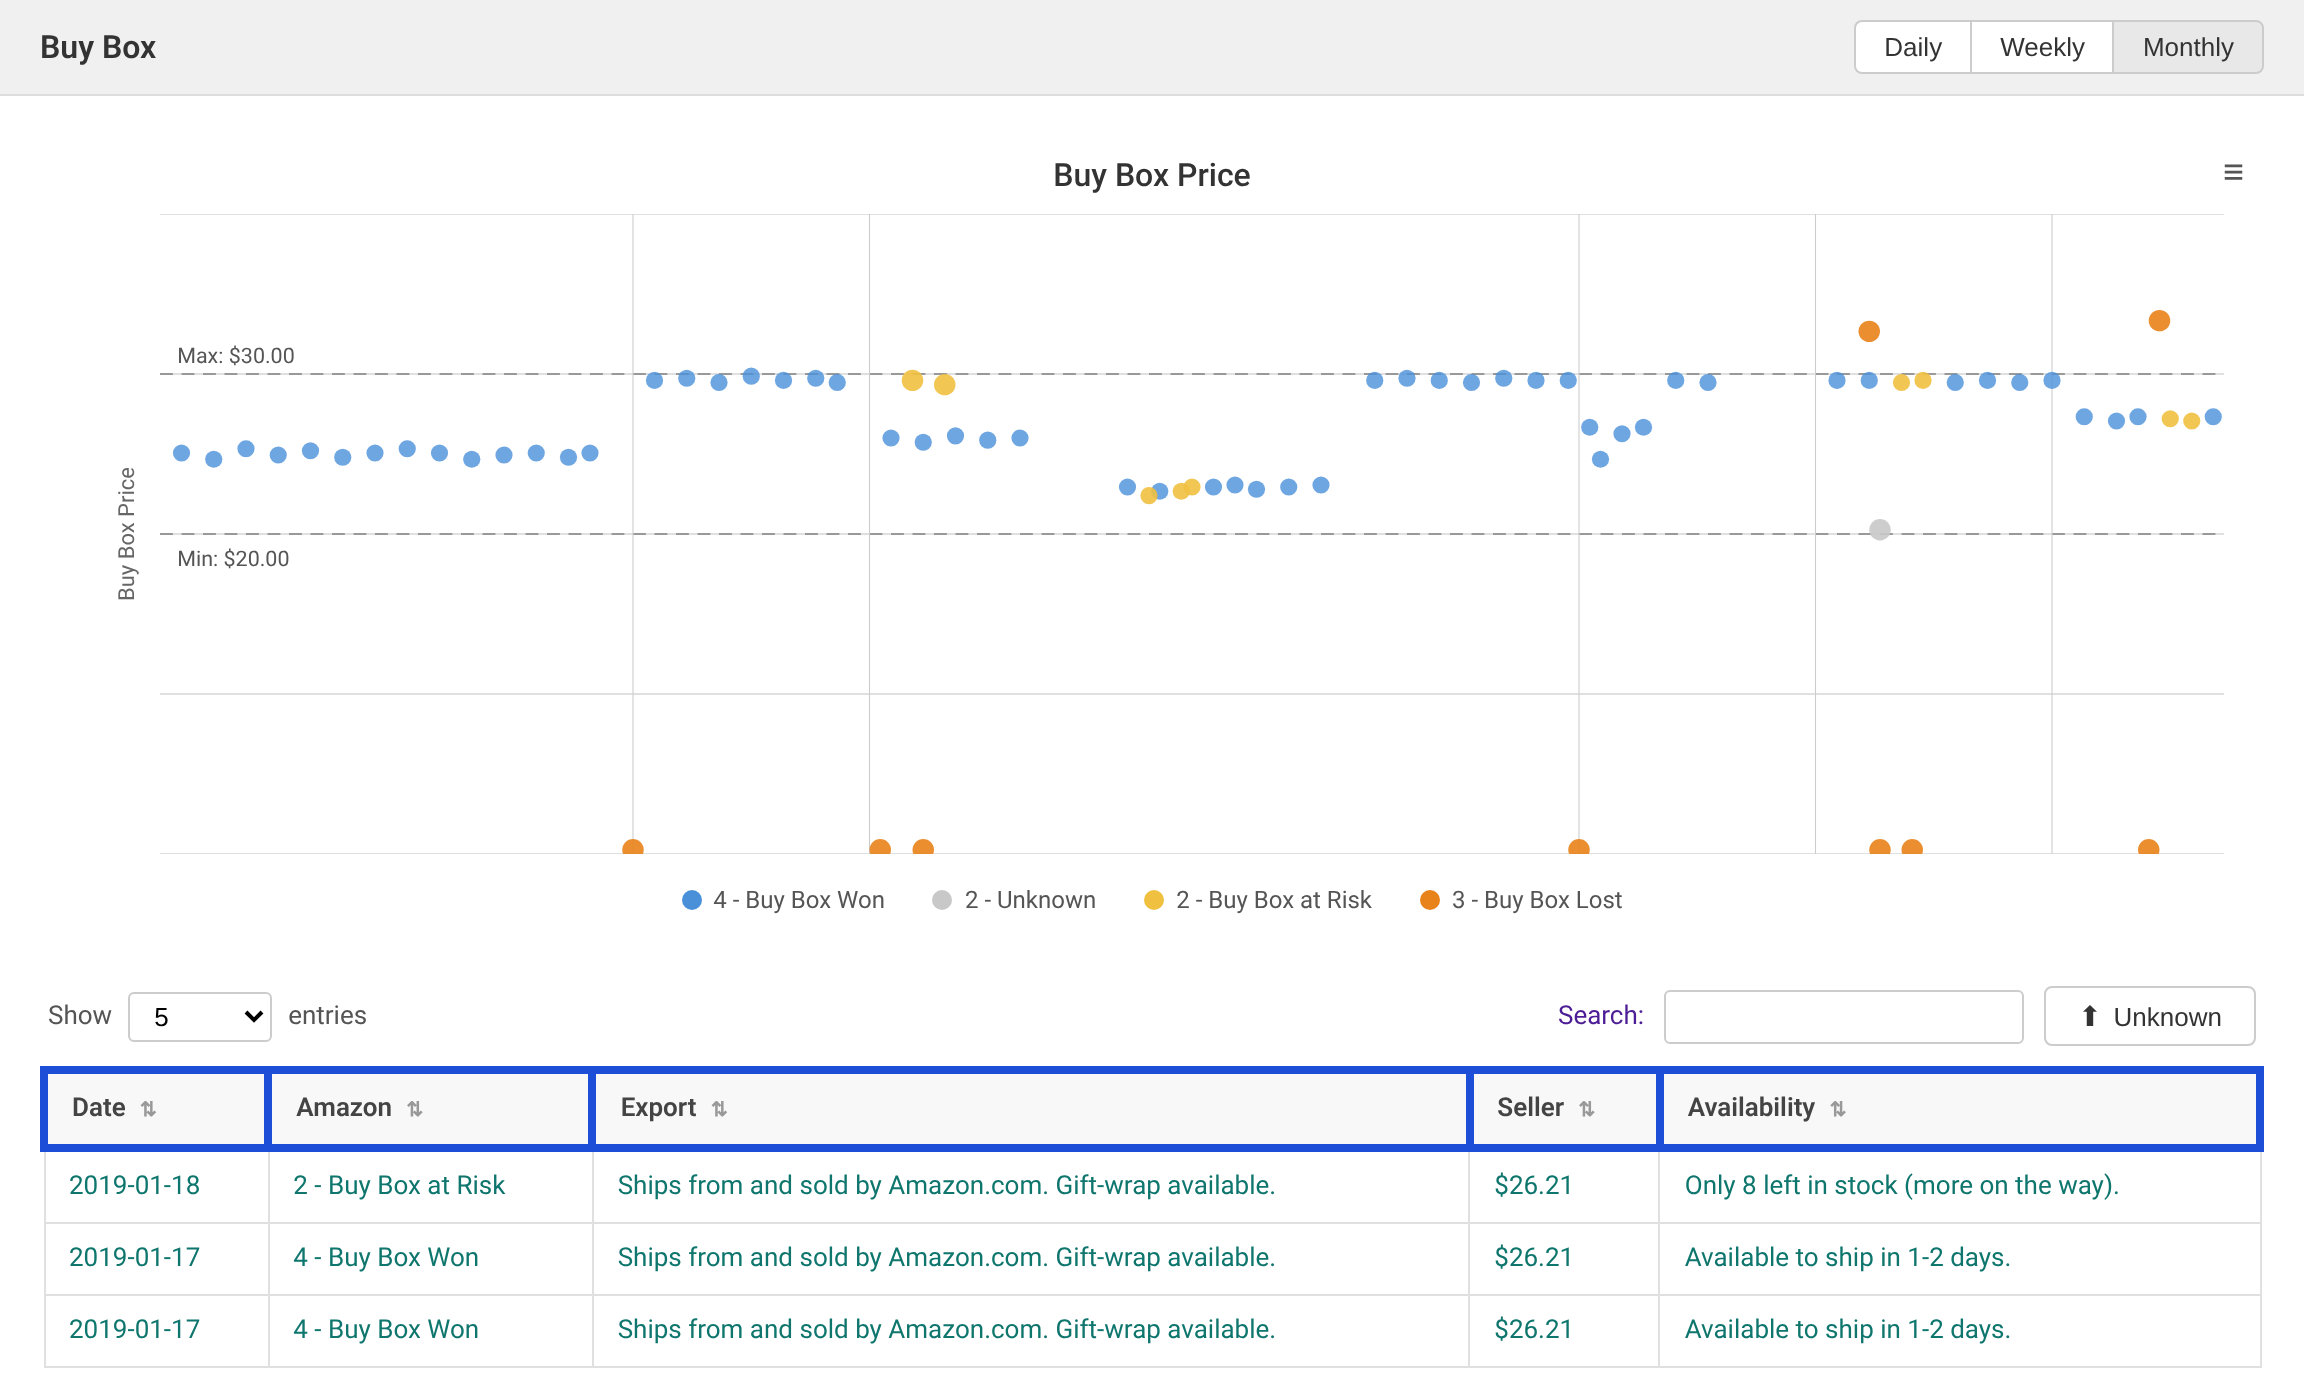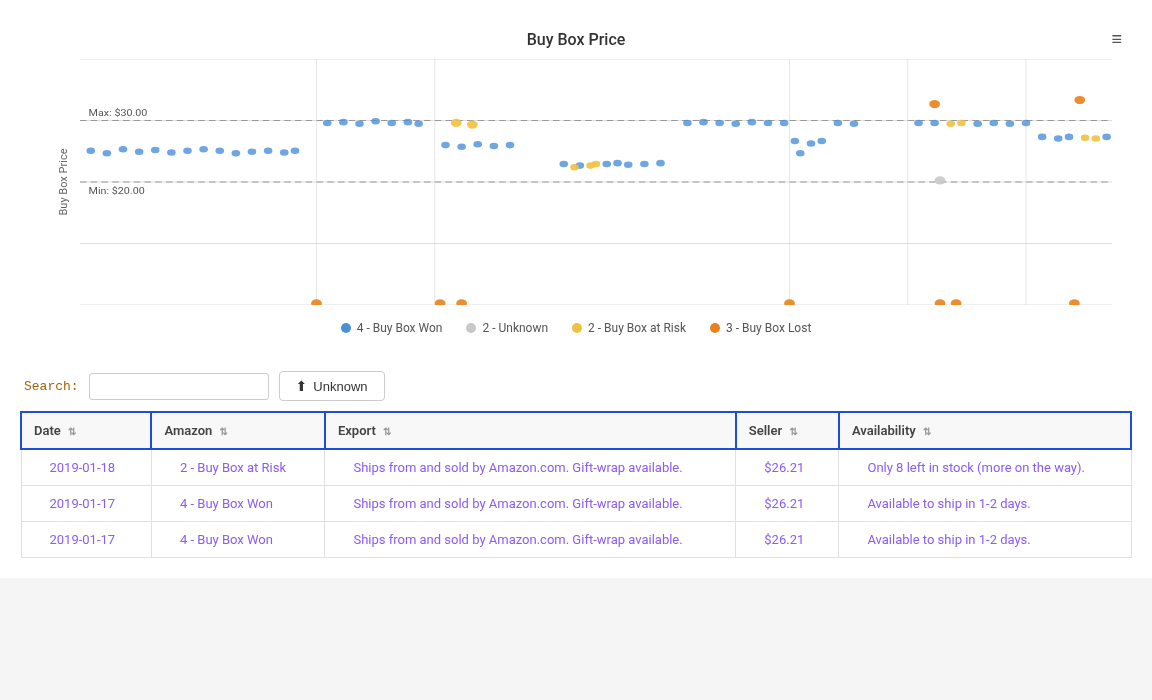--- a/index.html
+++ b/index.html
@@ -54,21 +54,21 @@
       position: absolute;
       top: 8px;
       right: 10px;
       font-size: 18px;
       cursor: pointer;
       color: #555;
     }
 
     .chart-area {
       position: relative;
-      height: 246px;
+      height: 320px;
       margin-left: 60px;
       margin-right: 20px;
     }
 
     .chart-svg {
       width: 100%;
       height: 100%;
     }
 
     .y-axis-label {
@@ -122,21 +122,21 @@
       font-size: 13px;
       background: #fff;
       cursor: pointer;
       appearance: auto;
     }
     .search-area {
       display: flex;
       align-items: center;
       gap: 10px;
     }
-    .search-label { font-size: 13px; color: #a16207; font-family: Liberation Mono, monospace; }
+    .search-label { font-size: 13px; color: #4c1d95; }
     .search-input {
       border: 1px solid #ccc;
       border-radius: 3px;
       padding: 5px 10px;
       width: 180px;
       font-size: 13px;
     }
     .export-btn {
       display: flex;
       align-items: center;
@@ -151,45 +151,53 @@
     }
     .export-icon { font-size: 14px; }
 
     .data-table {
       width: 100%;
       border-collapse: collapse;
       font-size: 13px;
     }
     .data-table th {
       background: #f8f8f8;
-      border: 2px solid #1d4ed8;
+      border: 4px solid #1d4ed8;
       padding: 10px 12px;
       text-align: left;
       font-weight: 600;
       color: #444;
       position: relative;
     }
     .data-table th .sort-icon {
       display: inline-block;
       margin-left: 4px;
       color: #999;
       font-size: 10px;
     }
     .data-table td {
       border: 1px solid #e0e0e0;
-      padding: 10px 28px;
-      color: #8b5cf6;
+      padding: 10px 12px;
+      color: #0f766e;
       vertical-align: top;
     }
   </style>
 </head>
 <body>
 
 <div class="page-wrapper">
 
+  <div class="header-bar">
+    <span class="header-title">Buy Box</span>
+    <div class="time-buttons">
+      <button class="time-btn">Daily</button>
+      <button class="time-btn">Weekly</button>
+      <button class="time-btn">Monthly</button>
+    </div>
+  </div>
 
   <div class="main-content">
 
     <div class="chart-container">
       <div class="chart-title">Buy Box Price</div>
       <div class="chart-menu-icon">≡</div>
 
       <div class="chart-area">
         <span class="y-axis-label">Buy Box Price</span>
         <svg class="chart-svg" viewBox="0 0 960 300" preserveAspectRatio="none">
@@ -338,20 +346,31 @@
           <span>2 - Buy Box at Risk</span>
         </div>
         <div class="legend-item">
           <div class="legend-dot" style="background:#e8821a;"></div>
           <span>3 - Buy Box Lost</span>
         </div>
       </div>
     </div>
 
     <div class="table-controls">
+      <div class="show-entries">
+        <span>Show</span>
+        <select class="entries-select">
+          <option>5</option>
+          <option>10</option>
+          <option>25</option>
+          <option>50</option>
+          <option>100</option>
+        </select>
+        <span>entries</span>
+      </div>
       <div class="search-area">
         <span class="search-label">Search:</span>
         <input class="search-input" type="text" style="">
         <button class="export-btn">
           <span class="export-icon">⬆</span>
           <span>Unknown</span>
         </button>
       </div>
     </div>
 

